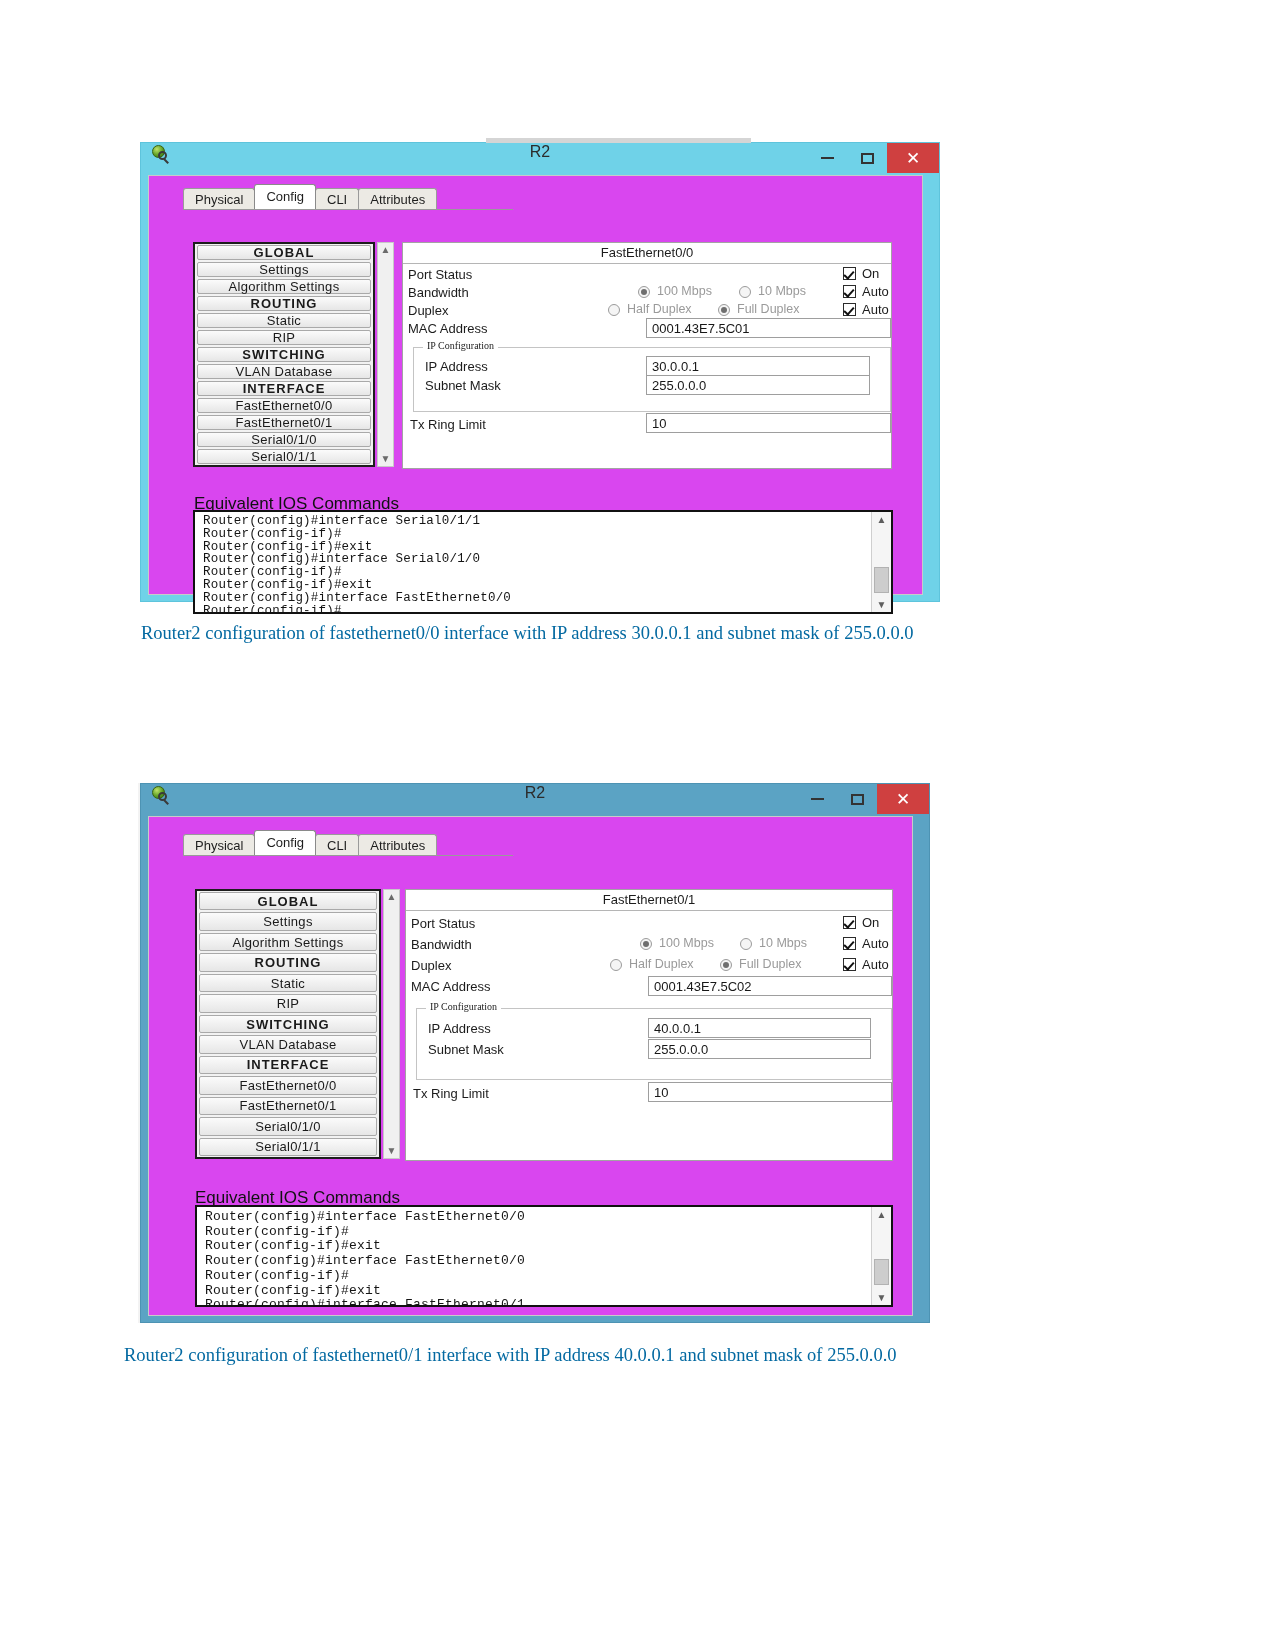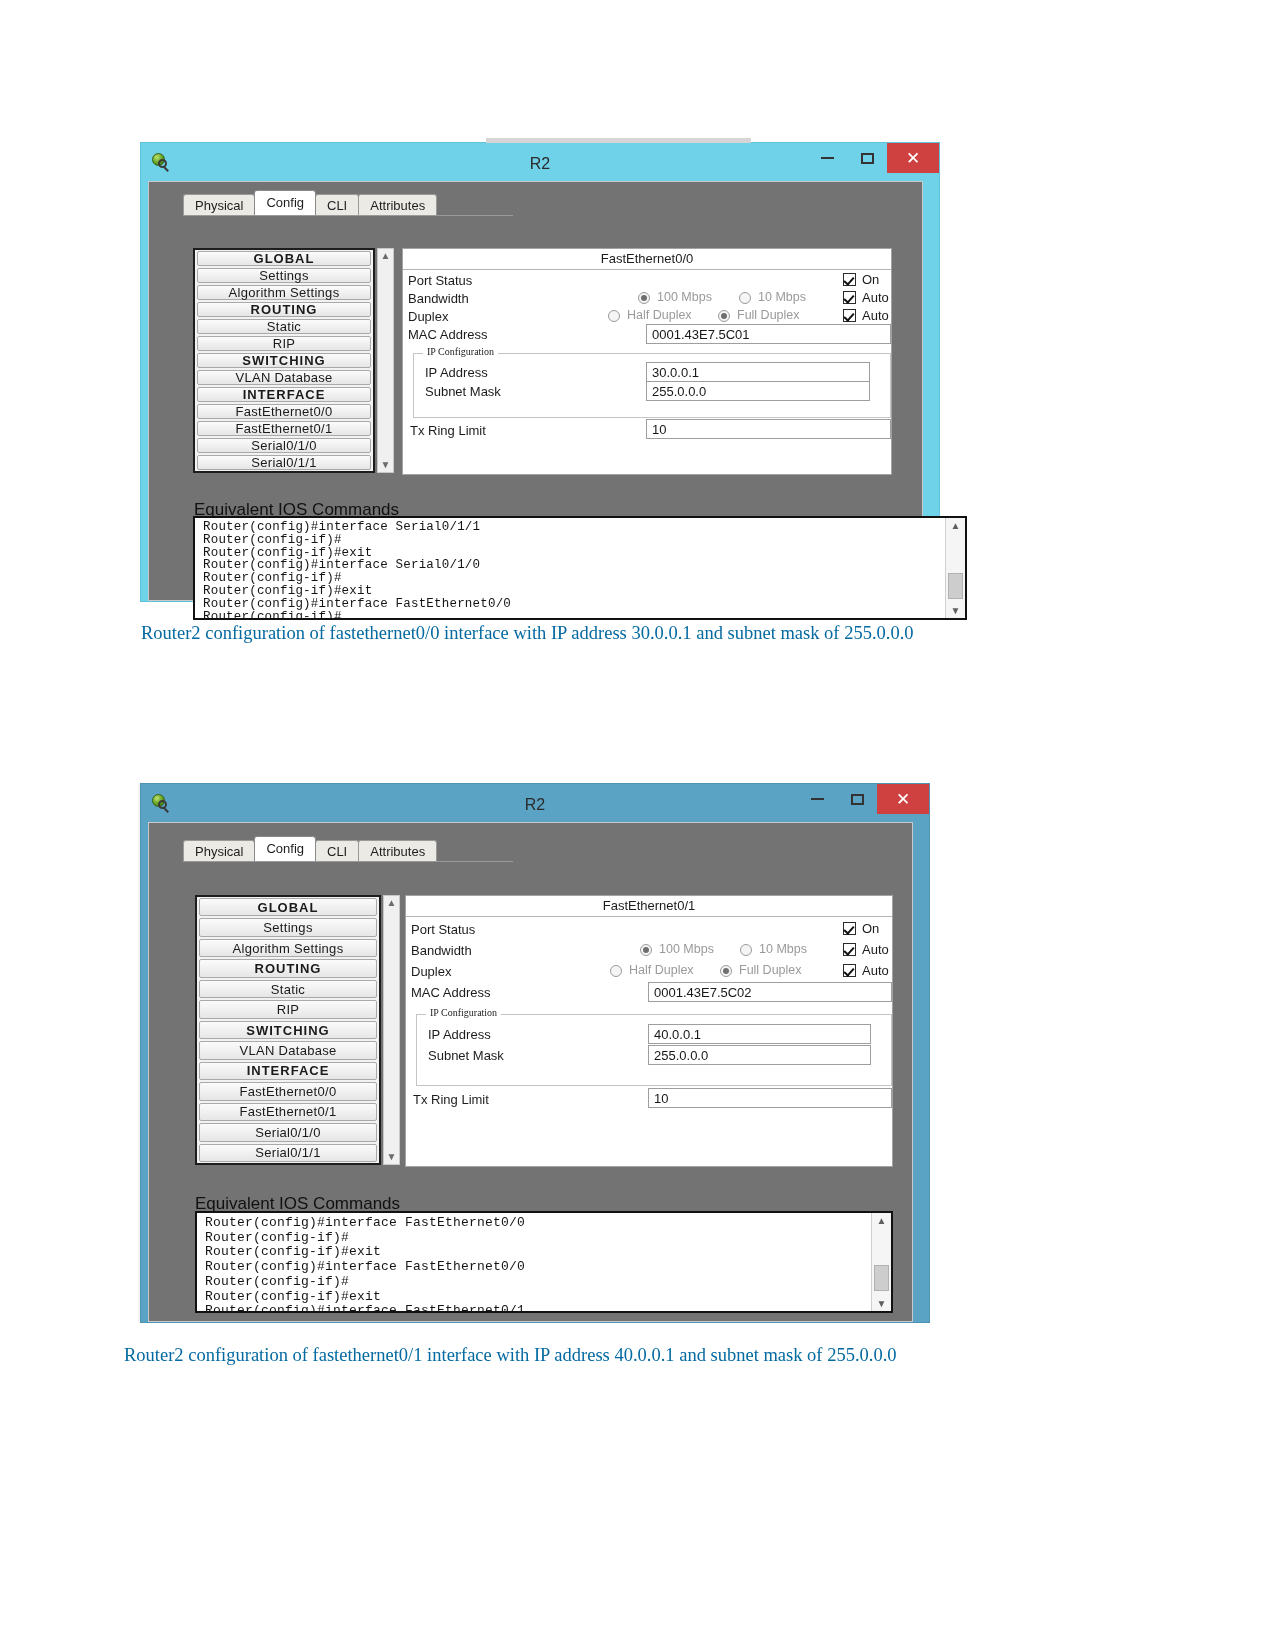--- a/index.html
+++ b/index.html
@@ -21,21 +21,21 @@
     inset: 0;
     background: #ffffff;
   }
   .win-outer {
     position: absolute;
     box-sizing: border-box;
   }
   .titlebar {
     height: 30px;
     display: flex;
-    align-items: flex-end;
+    align-items: flex-start;
     position: relative;
     box-sizing: border-box;
   }
   .title-icon {
     width: 22px;
     height: 22px;
     margin-left: 8px;
     position: relative;
     flex: 0 0 auto;
   }
@@ -103,23 +103,22 @@
     display: block;
     width: 13px;
     height: 11px;
     border: 2px solid #333;
     box-sizing: border-box;
   }
 
   
   .client {
     position: absolute;
-    background: #737373;
-    box-sizing: border-box;
-    margin-top: 6px;
+    background: #d946ef;
+    box-sizing: border-box;
   }
 
   
   .tabstrip {
     position: absolute;
     display: flex;
     align-items: flex-end;
     height: 24px;
   }
   .tab {
@@ -463,21 +462,21 @@
         <div class="cfg-label" style="left:22px; top:116px;">IP Address</div>
         <div class="field" style="left:243px; top:113px; width:224px;">30.0.0.1</div>
         <div class="cfg-label" style="left:22px; top:135px;">Subnet Mask</div>
         <div class="field" style="left:243px; top:132px; width:224px;">255.0.0.0</div>
 
         <div class="cfg-label" style="left:7px; top:174px;">Tx Ring Limit</div>
         <div class="field" style="left:243px; top:170px; width:245px;">10</div>
       </div>
 
       <div class="ios-label" style="left:45px; top:318px;">Equivalent IOS Commands</div>
-      <div class="ios-box" style="left:44px; top:334px; width:774px; height:104px;">
+      <div class="ios-box" style="left:44px; top:334px; width:700px; height:104px;">
         <div class="ios-lines" id="ios1"><div class="ios-line">Router(config)#interface Serial0/1/1</div><div class="ios-line">Router(config-if)#</div><div class="ios-line">Router(config-if)#exit</div><div class="ios-line">Router(config)#interface Serial0/1/0</div><div class="ios-line">Router(config-if)#</div><div class="ios-line">Router(config-if)#exit</div><div class="ios-line">Router(config)#interface FastEthernet0/0</div><div class="ios-line">Router(config-if)#</div></div>
         <div class="ios-scroll">
           <span class="arrow">▲</span>
           <span class="arrow">▼</span>
         </div>
         <div class="ios-thumb" style="top:55px; height:26px;"></div>
       </div>
     </div>
   </div>
 

